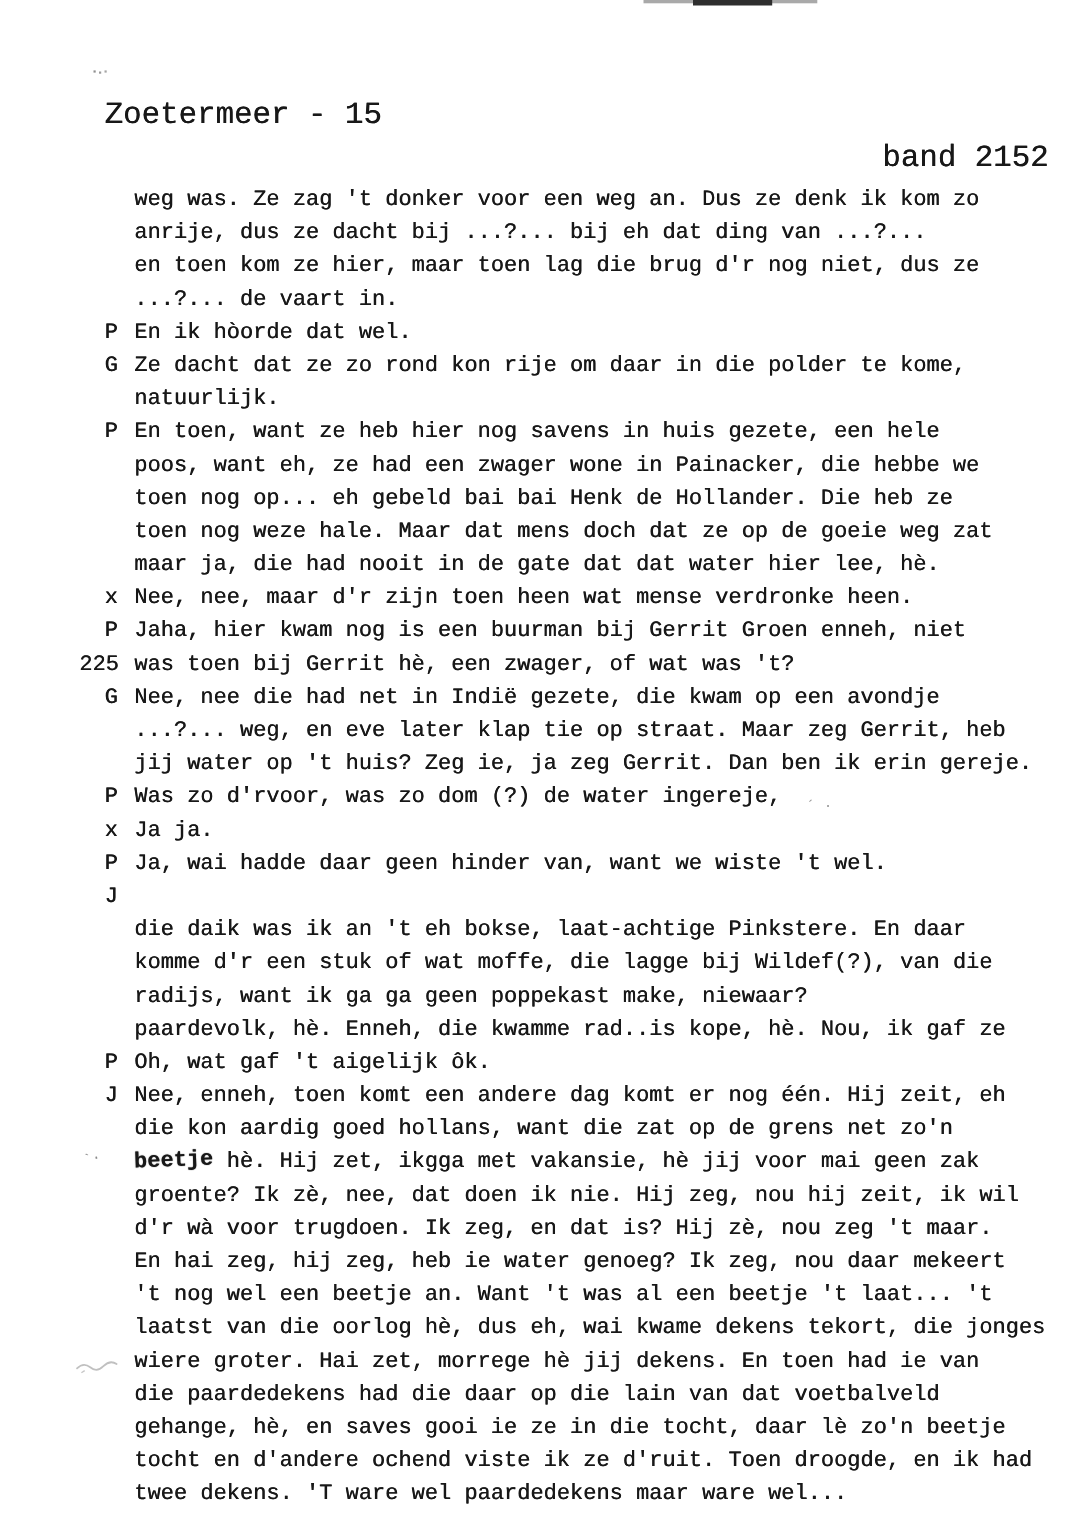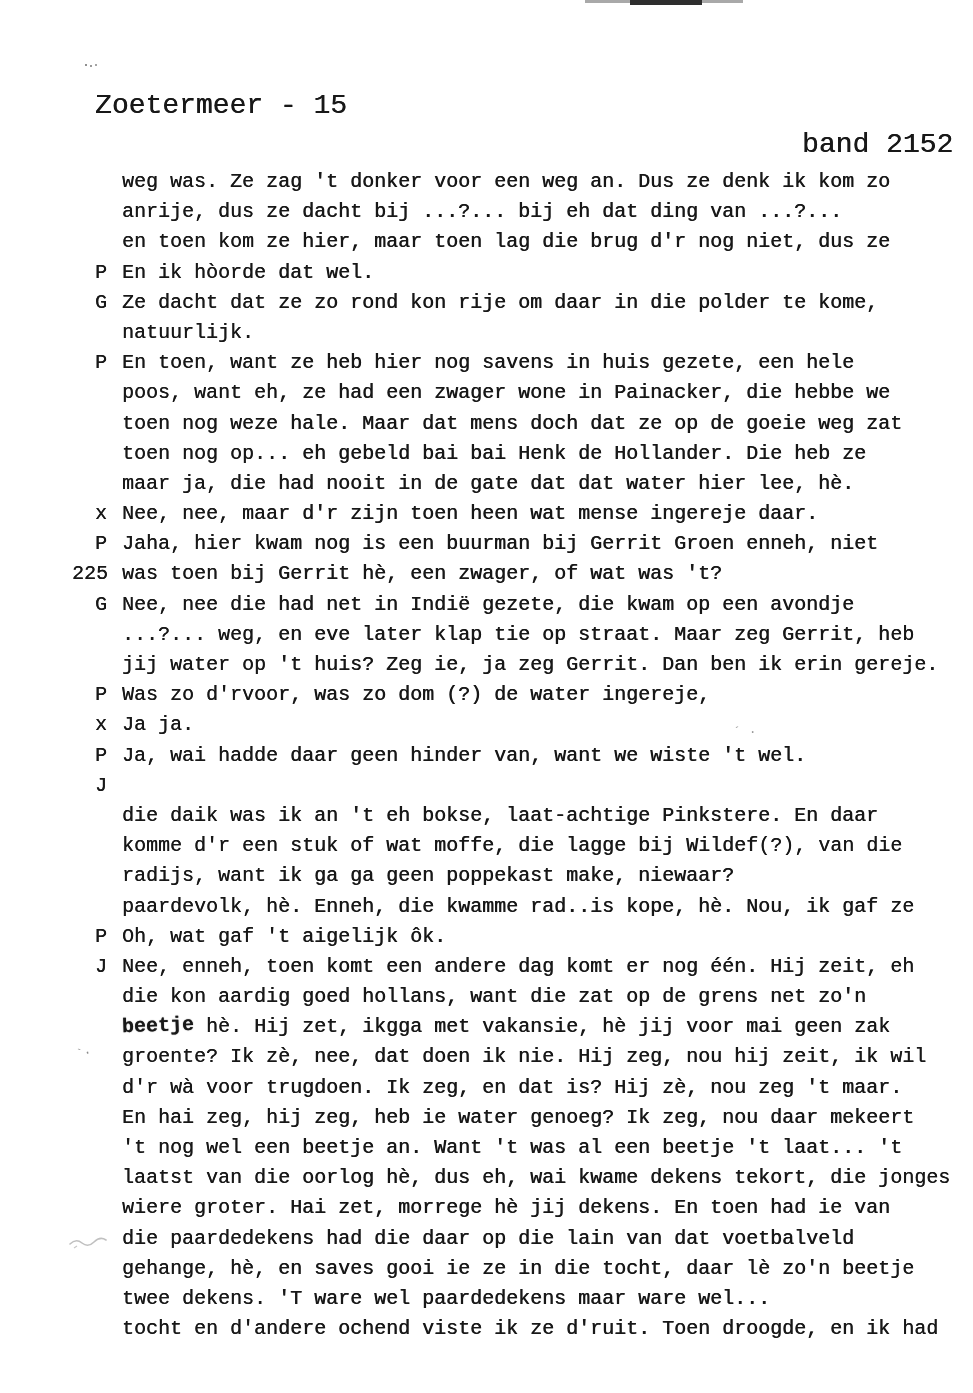--- a/index.html
+++ b/index.html
@@ -121,29 +121,30 @@
 </div>
 <div class="stray-marks">´·</div>
 
 <div class="header-left ink">Zoetermeer - 15</div>
 <div class="header-right ink">band 2152</div>
 
 <div class="transcript ink">
     <div class="line"><span class="text"><span>weg was. Ze zag 't donker voor een weg an. Dus ze denk ik kom zo</span></span></div>
     <div class="line"><span class="text"><span>anrije, dus ze dacht bij ...?... bij eh dat ding van ...?...</span></span></div>
     <div class="line"><span class="text"><span>en toen kom ze hier, maar toen lag die brug d'r nog niet, dus ze</span></span></div>
+    <div class="line"><span class="text"><span>...?... de vaart in.</span></span></div>
     <div class="line"><span class="speaker">P</span><span class="text"><span>En ik hòorde dat wel.</span></span></div>
     <div class="line"><span class="speaker">G</span><span class="text"><span>Ze dacht dat ze zo rond kon rije om daar in die polder te kome,</span></span></div>
     <div class="line"><span class="text"><span>natuurlijk.</span></span></div>
     <div class="line"><span class="speaker">P</span><span class="text"><span>En toen, want ze heb hier nog savens in huis gezete, een hele</span></span></div>
     <div class="line"><span class="text"><span>poos, want eh, ze had een zwager wone in Painacker, die hebbe we</span></span></div>
+    <div class="line"><span class="text"><span>toen nog op... eh gebeld bai bai Henk de Hollander. Die heb ze</span></span></div>
     <div class="line"><span class="text"><span>toen nog weze hale. Maar dat mens doch dat ze op de goeie weg zat</span></span></div>
-    <div class="line"><span class="text"><span>toen nog op... eh gebeld bai bai Henk de Hollander. Die heb ze</span></span></div>
     <div class="line"><span class="text"><span>maar ja, die had nooit in de gate dat dat water hier lee, hè.</span></span></div>
-    <div class="line"><span class="speaker">x</span><span class="text"><span>Nee, nee, maar d'r zijn toen heen wat mense ingereje daar.</span></span></div>
+    <div class="line"><span class="speaker">x</span><span class="text"><span>Nee, nee, maar d'r zijn toen heen wat mense verdronke heen.</span></span></div>
     <div class="line"><span class="speaker">P</span><span class="text"><span>Jaha, hier kwam nog is een buurman bij Gerrit Groen enneh, niet</span></span></div>
     <div class="line"><span class="margin-note">225</span><span class="text"><span>was toen bij Gerrit hè, een zwager, of wat was 't?</span></span></div>
     <div class="line"><span class="speaker">G</span><span class="text"><span>Nee, nee die had net in Indië gezete, die kwam op een avondje</span></span></div>
     <div class="line"><span class="text"><span>...?... weg, en eve later klap tie op straat. Maar zeg Gerrit, heb</span></span></div>
     <div class="line"><span class="text"><span>jij water op 't huis? Zeg ie, ja zeg Gerrit. Dan ben ik erin gereje.</span></span></div>
     <div class="line"><span class="speaker">P</span><span class="text"><span>Was zo d'rvoor, was zo </span><span class="u">dom</span><span> (?) de water ingereje,</span></span></div>
     <div class="line"><span class="speaker">x</span><span class="text"><span>Ja ja.</span></span></div>
     <div class="line"><span class="speaker">P</span><span class="text"><span>Ja, wai hadde daar geen hinder van, want we wiste 't wel.</span></span></div>
     <div class="line"><span class="speaker">J</span></div>
     <div class="line"><span class="text"><span>die daik was ik an 't eh bokse, laat-achtige Pinkstere. En daar</span></span></div>
@@ -155,15 +156,15 @@
     <div class="line"><span class="text"><span>die kon aardig goed hollans, want die zat op de grens net zo'n</span></span></div>
     <div class="line"><span class="text"><span class="hand">beetje</span><span> hè. Hij zet, ikgga met vakansie, hè jij voor mai geen zak</span></span></div>
     <div class="line"><span class="text"><span>groente? Ik zè, nee, dat doen ik nie. Hij zeg, nou hij zeit, ik wil</span></span></div>
     <div class="line"><span class="text"><span>d'r wà voor trugdoen. Ik zeg, en dat is? Hij zè, nou zeg 't maar.</span></span></div>
     <div class="line"><span class="text"><span>En hai zeg, hij zeg, heb ie water genoeg? Ik zeg, nou daar mekeert</span></span></div>
     <div class="line"><span class="text"><span>'t nog wel een beetje an. Want 't was al een beetje 't laat... 't</span></span></div>
     <div class="line"><span class="text"><span>laatst van die oorlog hè, dus eh, wai kwame dekens tekort, die jonges</span></span></div>
     <div class="line"><span class="text"><span>wiere groter. Hai zet, morrege hè jij dekens. En toen had ie van</span></span></div>
     <div class="line"><span class="text"><span>die paardedekens had die daar op die lain van dat voetbalveld</span></span></div>
     <div class="line"><span class="text"><span>gehange, hè, en saves gooi ie ze in die tocht, daar lè zo'n beetje</span></span></div>
+    <div class="line"><span class="text"><span>tocht en d'andere ochend viste ik ze d'ruit. Toen droogde, en ik had</span></span></div>
     <div class="line"><span class="text"><span>twee dekens. 'T ware wel paardedekens maar ware wel...</span></span></div>
-    <div class="line"><span class="text"><span>tocht en d'andere ochend viste ik ze d'ruit. Toen droogde, en ik had</span></span></div>
   </div>
 
 </body></html>

